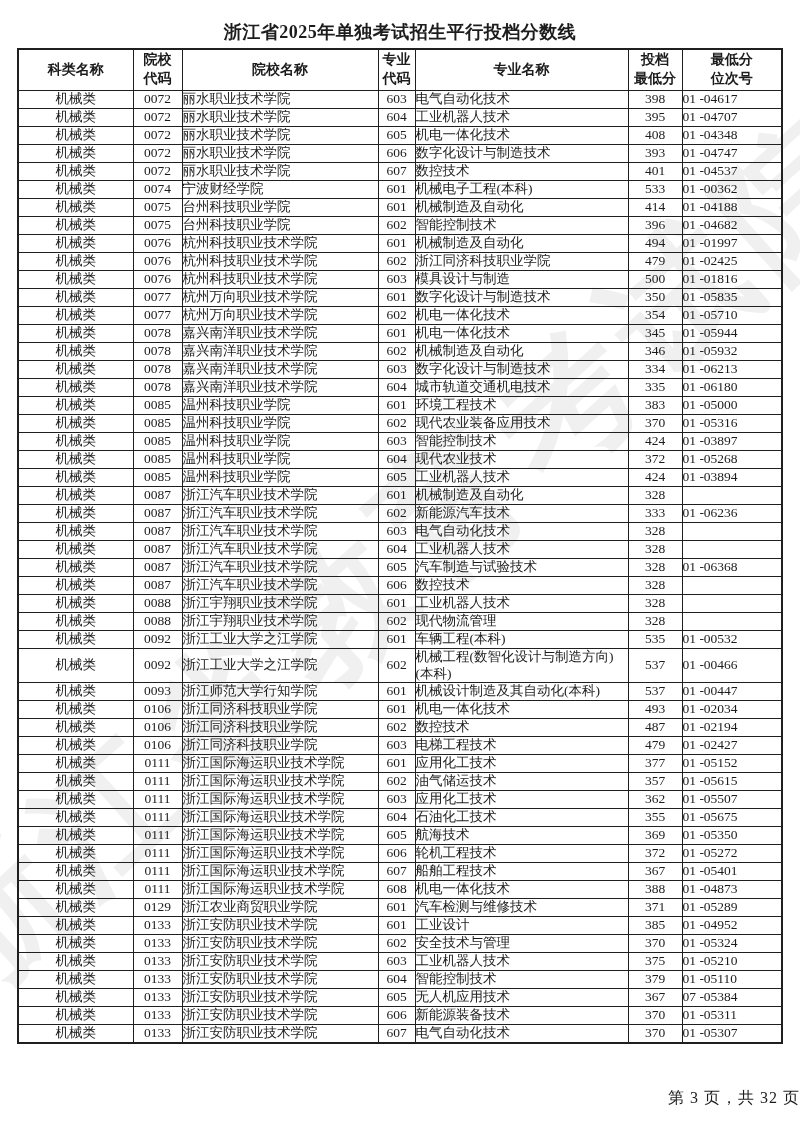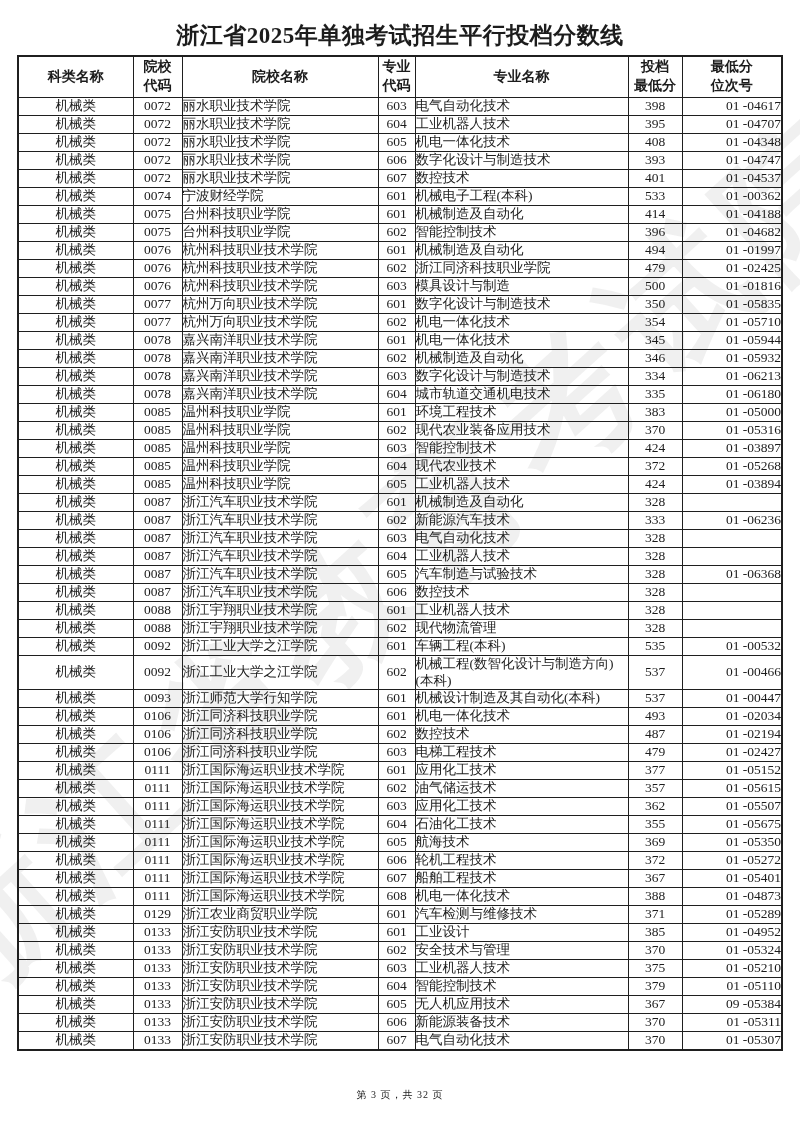--- a/index.html
+++ b/index.html
@@ -28,21 +28,21 @@
     white-space: nowrap;
     color: rgba(90, 90, 90, 0.09);
     pointer-events: none;
     z-index: 0;
     font-weight: bold;
   }
   .title {
     position: relative;
     z-index: 1;
     text-align: center;
-    font-size: 23px;
+    font-size: 18px;
     font-weight: bold;
     padding-top: 20px;
     letter-spacing: 0.5px;
   }
   table.score-table {
     position: relative;
     z-index: 1;
     margin: 4px auto 0 auto;
     width: 764px;
     border-collapse: collapse;
@@ -64,28 +64,28 @@
   }
   table.score-table td {
     height: 17px;
     font-size: 13.5px;
     line-height: 16.5px;
     padding: 0;
     white-space: normal;
   }
   td.c-center { text-align: center; }
   td.c-left   { text-align: left; padding-left: 4px; }
-  td.c-rank   { text-align: right; padding-left: 9px; white-space: pre; }
+  td.c-rank   { text-align: left; padding-left: 9px; white-space: pre; }
   .footer {
     position: absolute;
     left: 0;
     top: 1088px;
     width: 100%;
-    text-align: center;
-    font-size: 10px;
+    text-align: right;
+    font-size: 16px;
     z-index: 1;
     letter-spacing: 1px;
   }
 </style>
 </head>
 <body>
 
 <div class="page">
 
   <div class="watermark">浙江省教育考试院</div>
@@ -555,21 +555,21 @@
           <td class="c-center">379</td>
           <td class="c-rank">01 -05110</td>
         </tr>
         <tr>
           <td class="c-center">机械类</td>
           <td class="c-center">0133</td>
           <td class="c-left">浙江安防职业技术学院</td>
           <td class="c-center">605</td>
           <td class="c-left">无人机应用技术</td>
           <td class="c-center">367</td>
-          <td class="c-rank">09 -05384</td>
+          <td class="c-rank">07 -05384</td>
         </tr>
         <tr>
           <td class="c-center">机械类</td>
           <td class="c-center">0133</td>
           <td class="c-left">浙江安防职业技术学院</td>
           <td class="c-center">606</td>
           <td class="c-left">新能源装备技术</td>
           <td class="c-center">370</td>
           <td class="c-rank">01 -05311</td>
         </tr>

